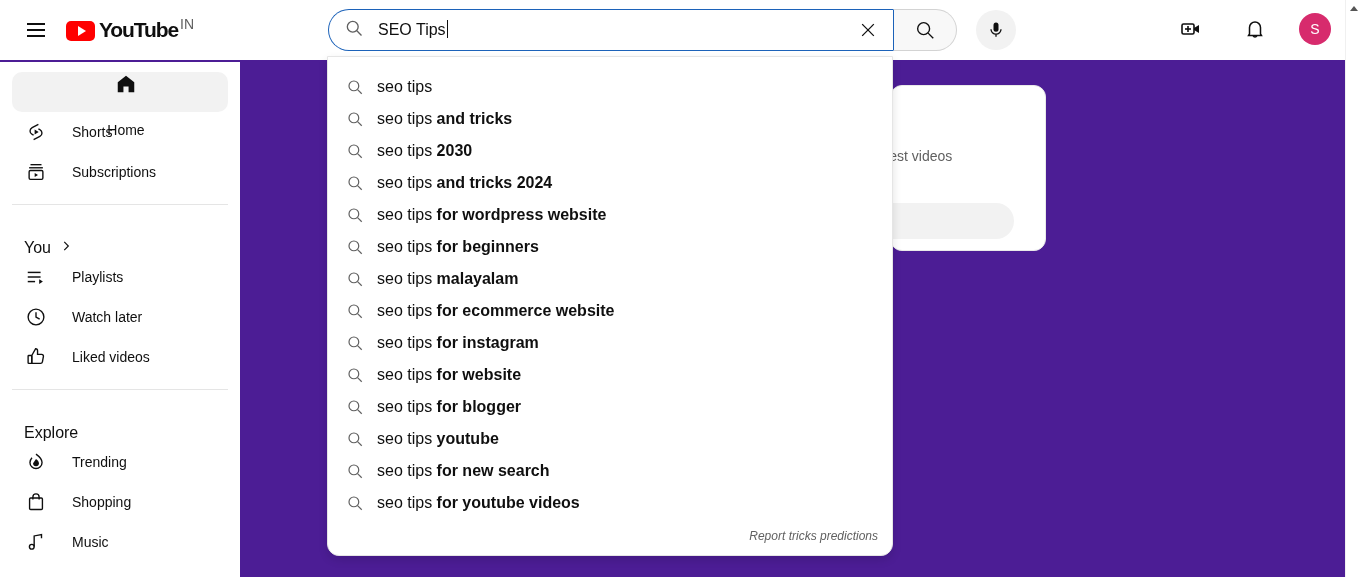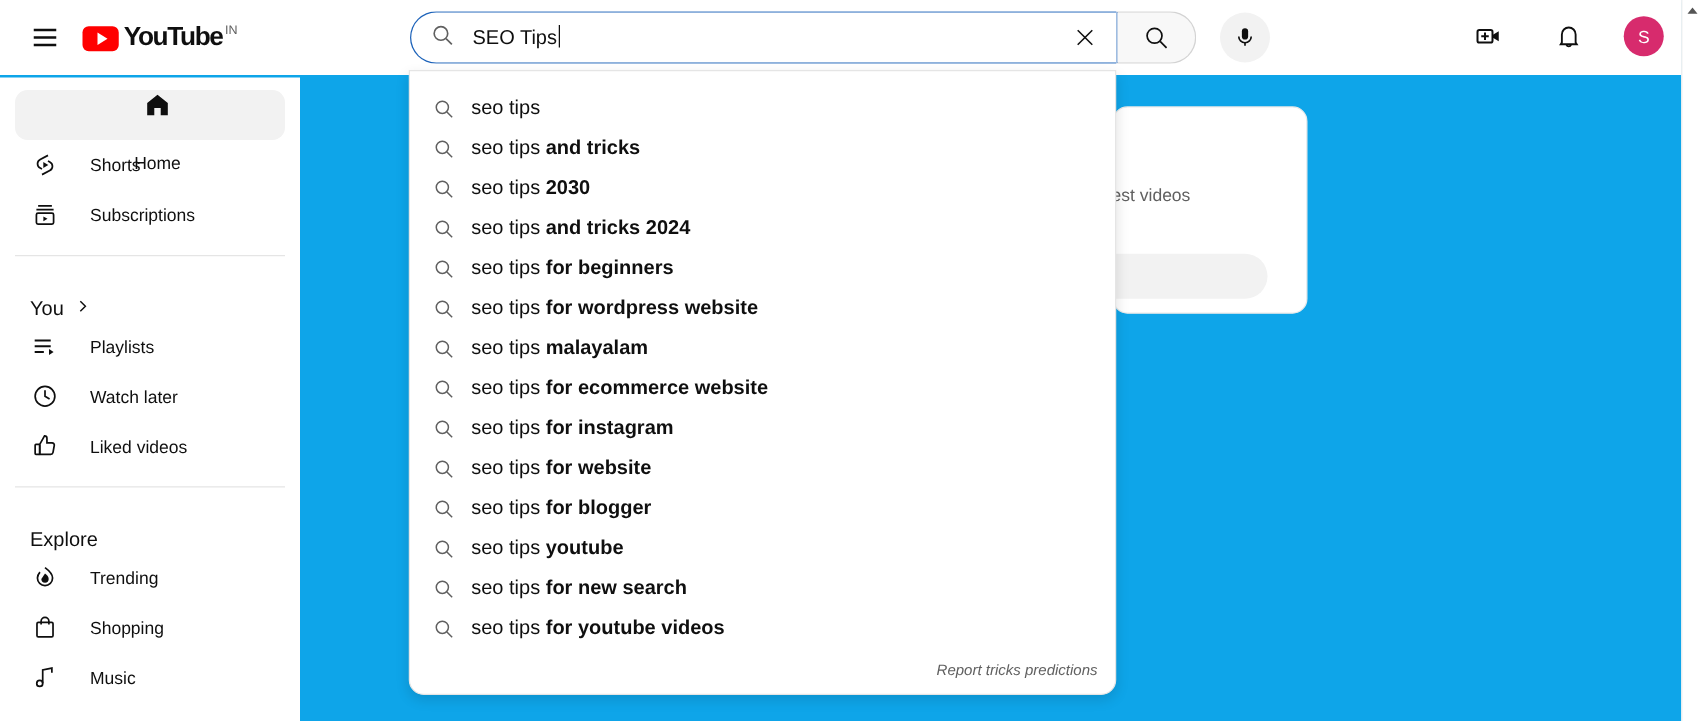--- a/index.html
+++ b/index.html
@@ -3,21 +3,21 @@
 <meta charset="utf-8">
 <style>
   * { box-sizing: border-box; margin: 0; padding: 0; }
   html, body {
     width: 1361px; height: 577px;
     overflow: hidden;
     background: #ffffff;
     font-family: "Liberation Sans", sans-serif;
     color: #0f0f0f;
   }
-  #app { position: relative; width: 1361px; height: 577px; background:#0ea5e9; }
+  #app { position: relative; width: 1361px; height: 577px; background:#4c1d95; }
 
   
   .top-hairline {
     position:absolute; top:0; left:0; width:1345px; height:2px;
     background:#e8eaf2;
   }
 
   
   .masthead {
     position:absolute; top:0; left:0; width:1345px; height:60px;
@@ -39,21 +39,21 @@
   }
   .logo-badge .tri {
     width:0;height:0;border-left:8px solid #fff;
     border-top:5px solid transparent;border-bottom:5px solid transparent;
     margin-left:2px;
   }
   .logo-text {
     font-size:21px; font-weight:bold; letter-spacing:-1.1px;
     margin-left:4px; line-height:24px; color:#0f0f0f;
   }
-  .logo-sup { font-size:10px; color:#606060; margin-left:2px; margin-top:1px; line-height:11px; }
+  .logo-sup { font-size:14px; color:#606060; margin-left:2px; margin-top:1px; line-height:11px; }
 
   
   .search-zone {
     position:absolute; left:328px; top:9px;
     display:flex; align-items:center;
   }
   .search-pill { display:flex; align-items:stretch; height:42px; }
   .search-input-box {
     width:565px; height:42px;
     border:1px solid #1c62b9; border-right:none;
@@ -408,30 +408,30 @@
           </span>
           <span class="sug-text"><span>seo tips </span><b>and tricks 2024</b></span>
         </div>
         <div class="sug-row">
           <span class="sug-ico">
             <svg width="18" height="18" viewBox="0 0 24 24" fill="none" stroke="#606060" stroke-width="1.6">
               <circle cx="10.5" cy="10.5" r="6.5"></circle>
               <line x1="15.4" y1="15.4" x2="21" y2="21"></line>
             </svg>
           </span>
+          <span class="sug-text"><span>seo tips </span><b>for wordpress website</b></span>
+        </div>
+        <div class="sug-row">
+          <span class="sug-ico">
+            <svg width="18" height="18" viewBox="0 0 24 24" fill="none" stroke="#606060" stroke-width="1.6">
+              <circle cx="10.5" cy="10.5" r="6.5"></circle>
+              <line x1="15.4" y1="15.4" x2="21" y2="21"></line>
+            </svg>
+          </span>
           <span class="sug-text"><span>seo tips </span><b>for beginners</b></span>
-        </div>
-        <div class="sug-row">
-          <span class="sug-ico">
-            <svg width="18" height="18" viewBox="0 0 24 24" fill="none" stroke="#606060" stroke-width="1.6">
-              <circle cx="10.5" cy="10.5" r="6.5"></circle>
-              <line x1="15.4" y1="15.4" x2="21" y2="21"></line>
-            </svg>
-          </span>
-          <span class="sug-text"><span>seo tips </span><b>for wordpress website</b></span>
         </div>
         <div class="sug-row">
           <span class="sug-ico">
             <svg width="18" height="18" viewBox="0 0 24 24" fill="none" stroke="#606060" stroke-width="1.6">
               <circle cx="10.5" cy="10.5" r="6.5"></circle>
               <line x1="15.4" y1="15.4" x2="21" y2="21"></line>
             </svg>
           </span>
           <span class="sug-text"><span>seo tips </span><b>malayalam</b></span>
         </div>

